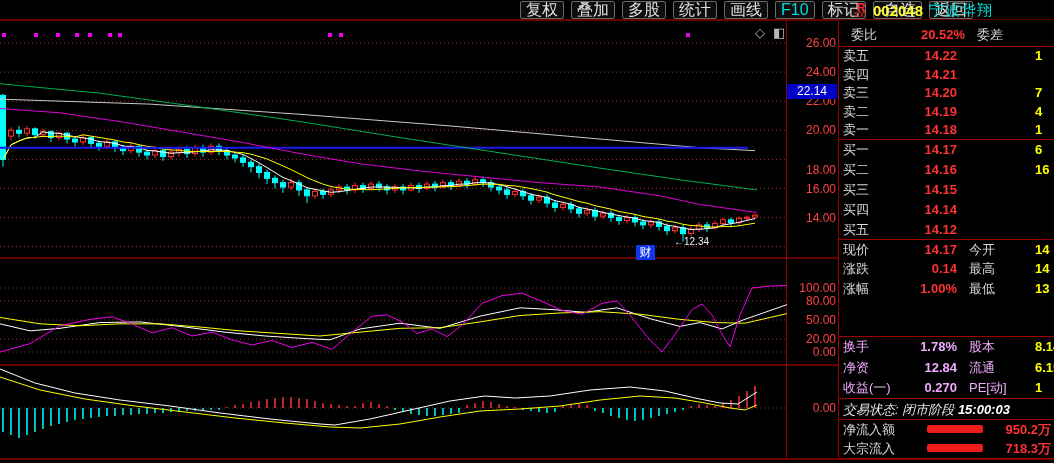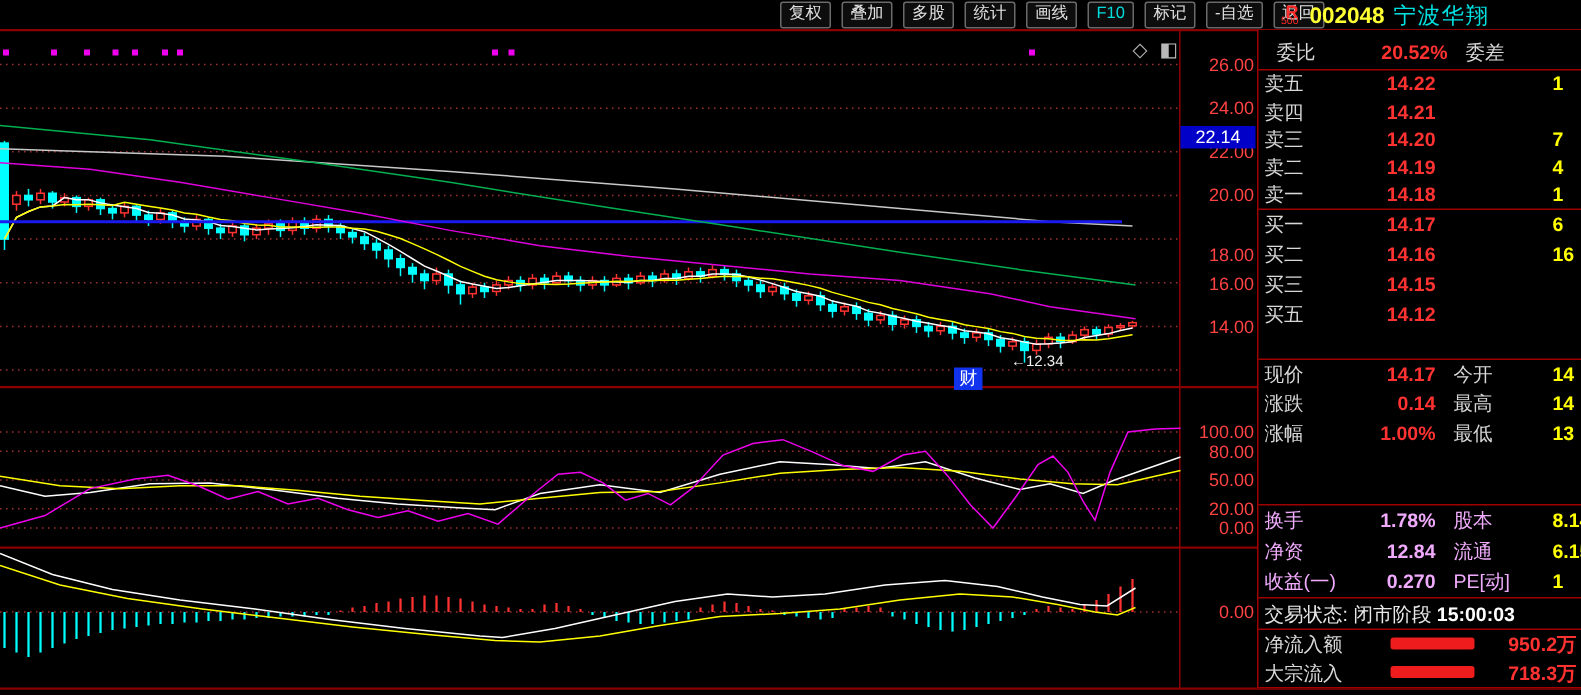--- a/index.html
+++ b/index.html
@@ -2,21 +2,21 @@
 <html><head>
 <meta charset="utf-8">
 <style>
   html,body{margin:0;padding:0;background:#000;}
   #app{position:relative;width:1054px;height:463px;background:#000;overflow:hidden;
        font-family:"Liberation Sans","DejaVu Sans",sans-serif;color:#ddd;}
   svg{position:absolute;left:0;top:0;}
   
   #toolbar{position:absolute;left:520px;top:0;height:20px;display:flex;align-items:center;gap:7px;z-index:30;}
   .tbtn{height:16px;line-height:15px;padding:0 5px;background:#0d0d0d;border:1px solid #6a6a6a;
-        border-radius:2px;color:#e0e0e0;font-size:11px;white-space:nowrap;cursor:default;}
+        border-radius:2px;color:#e0e0e0;font-size:16px;white-space:nowrap;cursor:default;}
   .tbtn.cyan{color:#00dcdc;}
   #stockid{position:absolute;left:854px;top:1px;display:flex;align-items:center;z-index:31;}
   #rlogo{width:16px;height:17px;position:relative;margin-right:3px;}
   #rlogo .r{position:absolute;left:3px;top:-1px;color:#ff2a2a;font-weight:bold;font-size:12px;}
   #rlogo .f{position:absolute;left:0px;top:9px;color:#ff2a2a;font-size:7px;letter-spacing:0;}
   #code{color:#ffff33;font-weight:bold;font-size:15px;margin-right:6px;}
   #sname{color:#00e0e0;font-size:15px;letter-spacing:1px;}
   
   .winicon{position:absolute;z-index:25;color:#b8b8b8;font-size:13px;}
   
@@ -29,21 +29,21 @@
   
   #panel{position:absolute;left:838px;top:20px;width:216px;height:439px;background:#000;
          border-left:1px solid #a00000;z-index:40;font-size:13px;}
   .sect{position:absolute;left:0;width:100%;box-sizing:border-box;border-bottom:1px solid #a00000;}
   .prow{position:relative;width:100%;}
   .lab{position:absolute;left:4px;color:#d8d8d8;}
   .v1{position:absolute;left:40px;width:78px;text-align:right;font-weight:bold;}
   .lab2{position:absolute;left:130px;color:#d8d8d8;}
   .red{color:#ff3232;} .grn{color:#00dd00;} .yel{color:#ffff00;} .wht{color:#f0abfc;}
   .qty{position:absolute;left:196px;width:40px;font-weight:bold;color:#ffff00;}
-  #statusrow{font-size:13px;color:#e8e8e8;padding-left:4px;}
+  #statusrow{font-size:13px;color:#e8e8e8;padding-left:4px;font-style:italic;}
   #statusrow b{font-size:13px;color:#ffffff;}
   .flowrow{position:relative;height:19px;}
   .flowbar{position:absolute;left:88px;top:5px;width:56px;height:8px;background:#ee1c1c;border-radius:2px;}
   .flowval{position:absolute;left:150px;width:62px;text-align:right;font-weight:bold;color:#ff3232;}
 </style>
 </head>
 <body>
 
 <div id="app">
 
@@ -451,20 +451,25 @@
           <span class="lab">买二</span>
           <span class="v1 red">14.16</span>
           <span class="qty">16</span>
         </div>
         <div class="prow" style="height: 20px; line-height: 20px;">
           <span class="lab">买三</span>
           <span class="v1 red">14.15</span>
           <span class="qty"></span>
         </div>
         <div class="prow" style="height: 20px; line-height: 20px;">
+          <span class="lab">买四</span>
+          <span class="v1 red">14.14</span>
+          <span class="qty"></span>
+        </div>
+        <div class="prow" style="height: 20px; line-height: 20px;">
           <span class="lab">买五</span>
           <span class="v1 red">14.12</span>
           <span class="qty"></span>
         </div>
       </div>
     <div class="sect" style="top:220px;height:97px;" id="info1">
         <div class="prow" style="height: 19.4px; line-height: 19.4px;">
           <span class="lab">现价</span>
           <span class="v1 red">14.17</span>
           <span class="lab2">今开</span>

